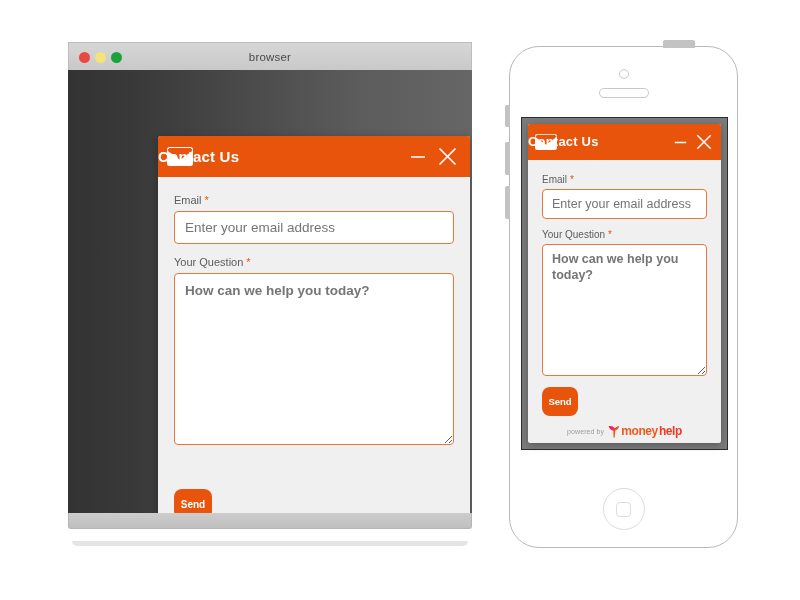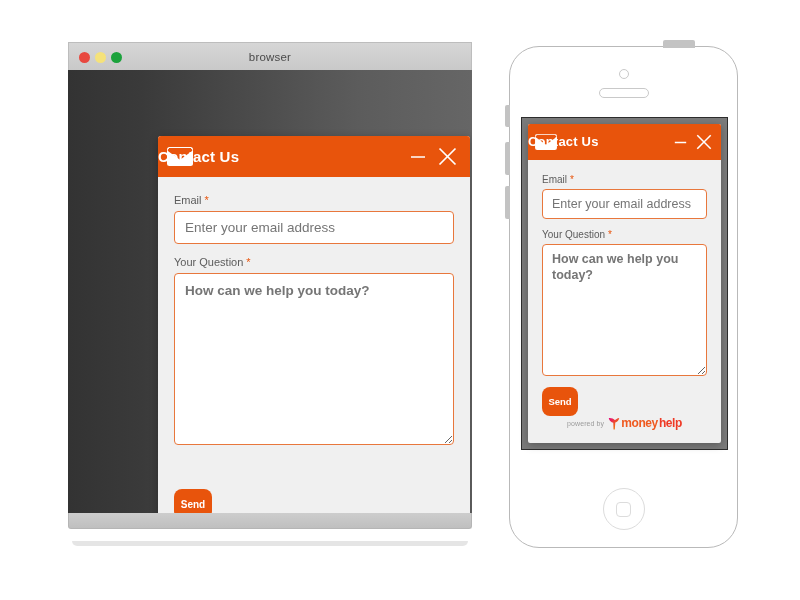--- a/index.html
+++ b/index.html
@@ -183,21 +183,21 @@
   .widget-mobile .env-box { width: 36px; height: 36px; display:flex; align-items:center; justify-content:center; }
   .widget-mobile .widget-title { font-size: 13px; top: 10px; margin-right: 38px; }
   .widget-mobile .win-controls { gap: 9px; }
   .widget-mobile .widget-body { padding: 14px 14px 0 14px; }
   .widget-mobile .field-label { font-size: 10px; margin-bottom: 4px; }
   .widget-mobile .txt-input { height: 30px; padding: 0 9px; font-size: 12.5px; line-height: 28px; }
   .widget-mobile .spacer-1 { height: 10px; }
   .widget-mobile .txt-area { height: 132px; padding: 6px 9px; font-size: 12.5px; line-height: 16px; }
   .widget-mobile .btn-row { margin-top: 11px; display:flex; }
   .widget-mobile .send-btn { width: 36px; height: 29px; font-size: 9.5px; }
-  .widget-mobile .powered { padding-bottom: 6px; }
+  .widget-mobile .powered { margin-top: 8px; padding-bottom: 6px; }
   .widget-mobile .powered-text { font-size: 7px; }
   .widget-mobile .logo-word { font-size: 12px; }
 </style>
 </head>
 <body>
 
 <div class="stage">
 
   <div class="browser-window">
 

